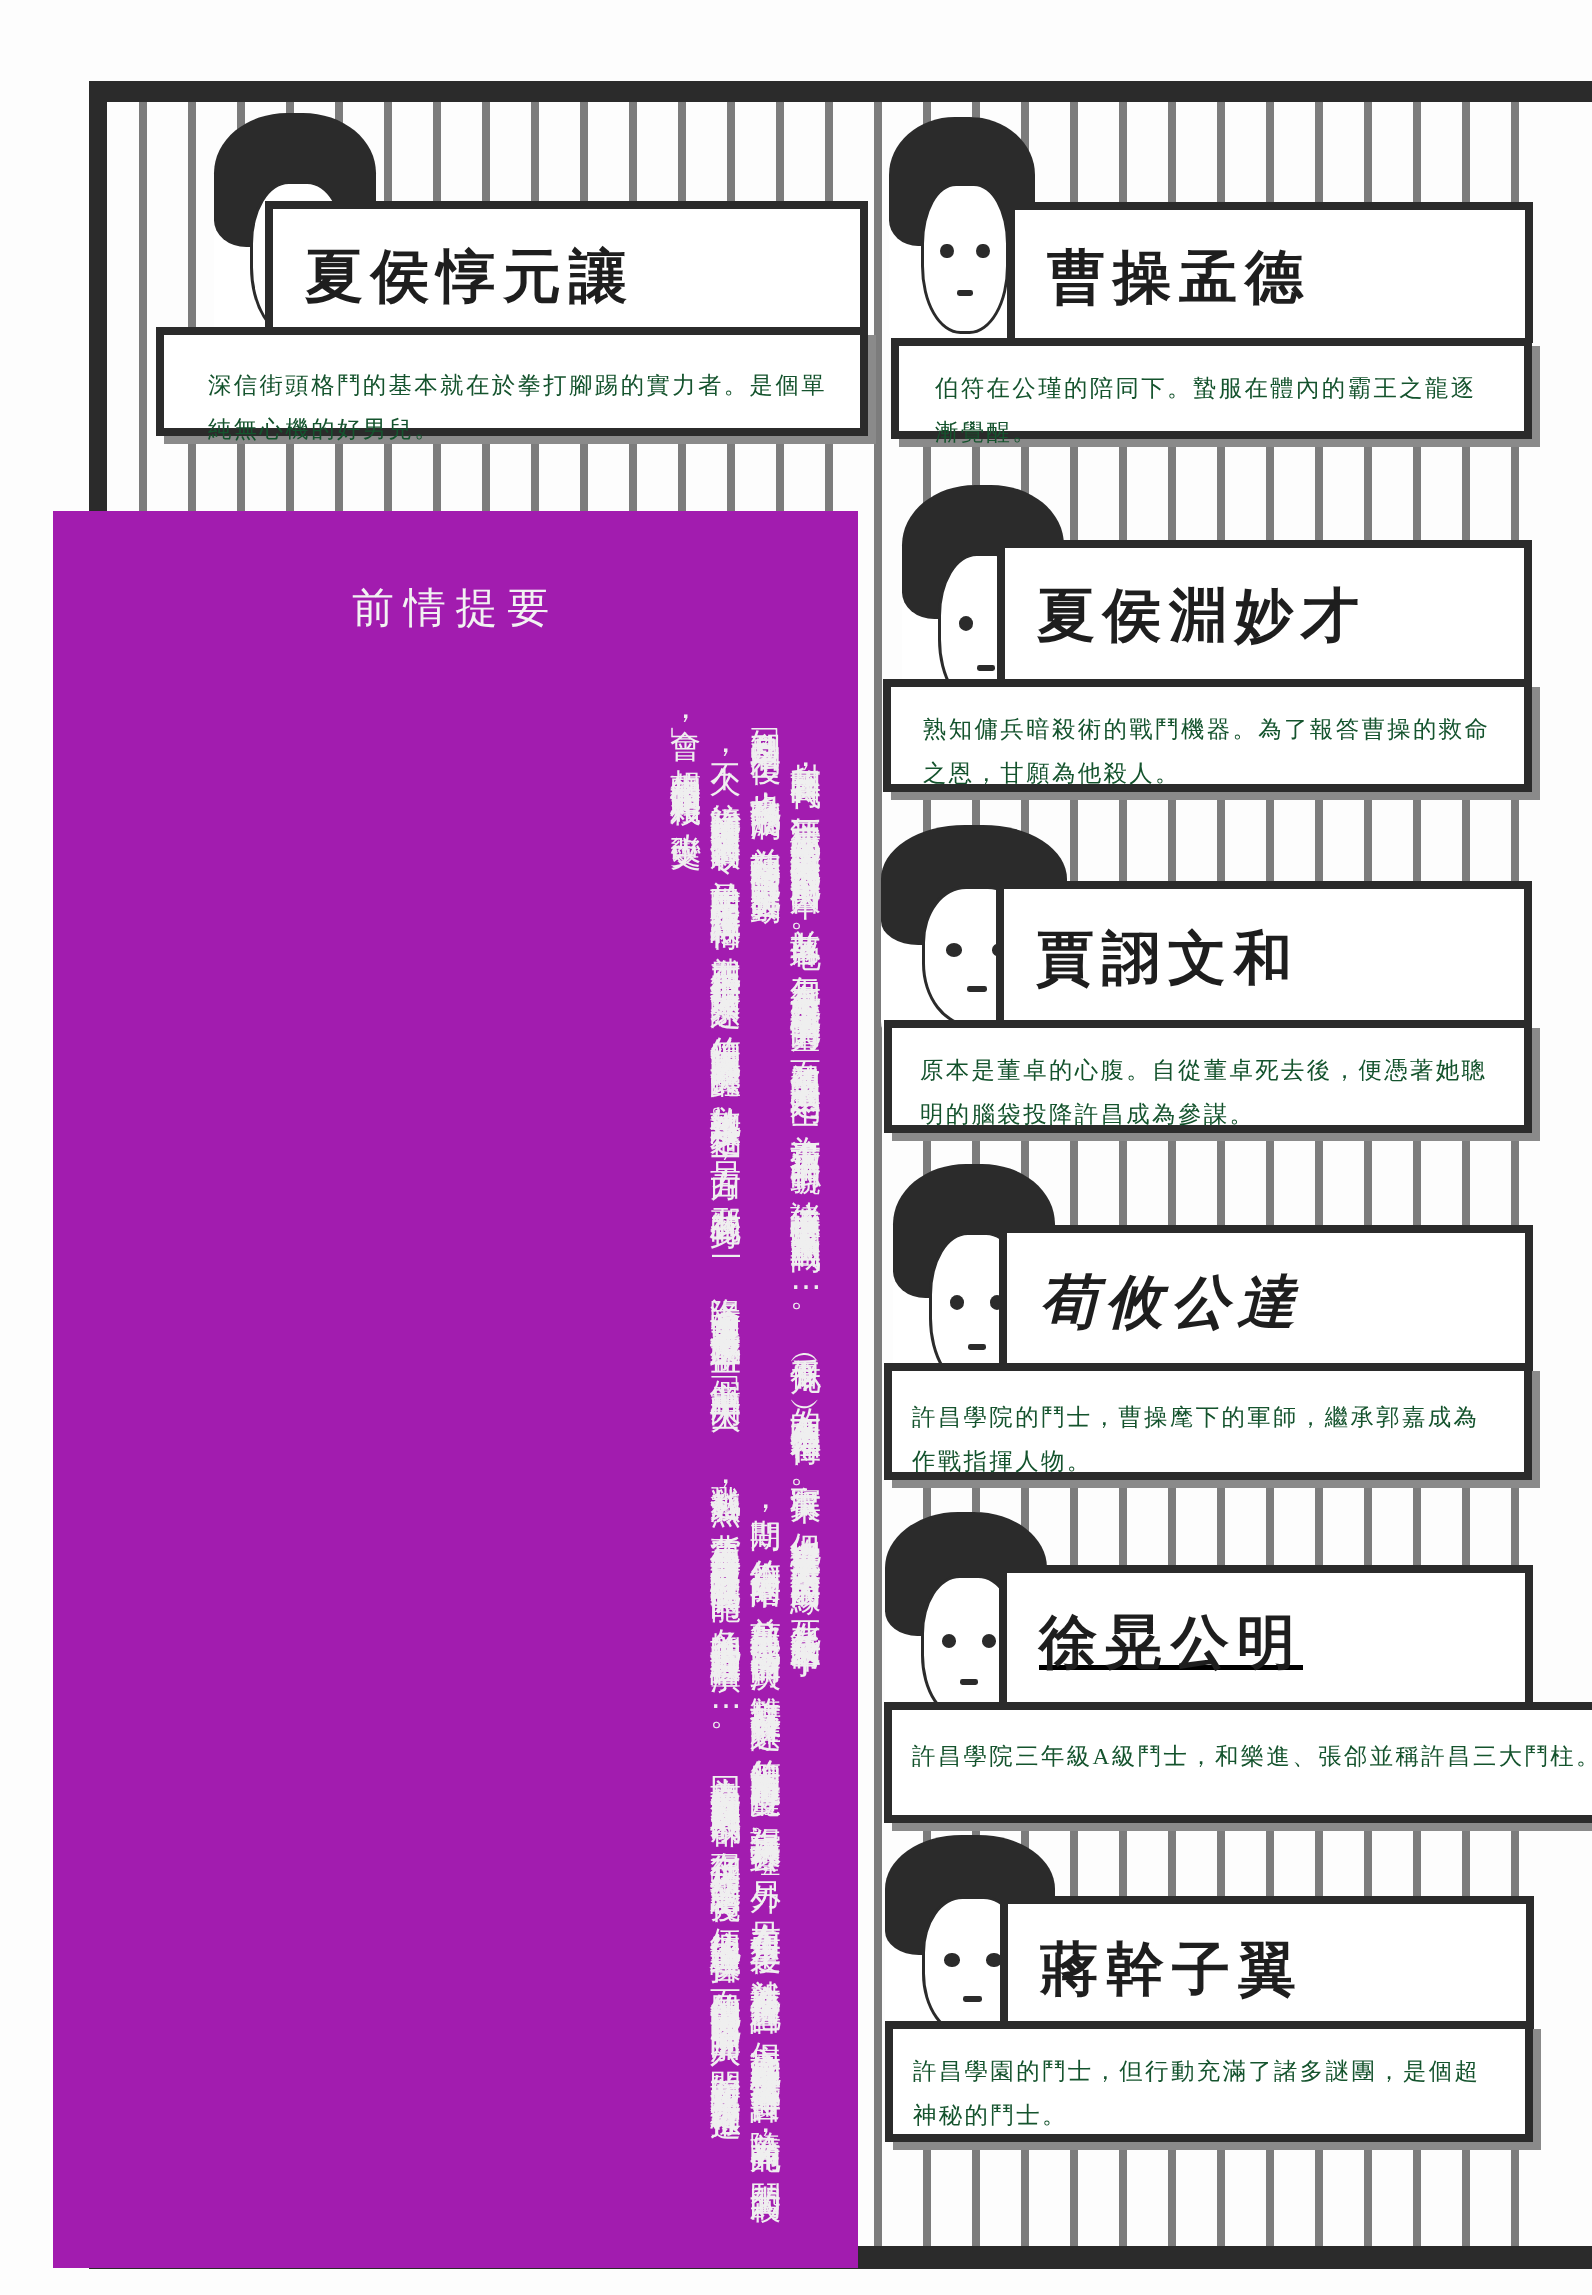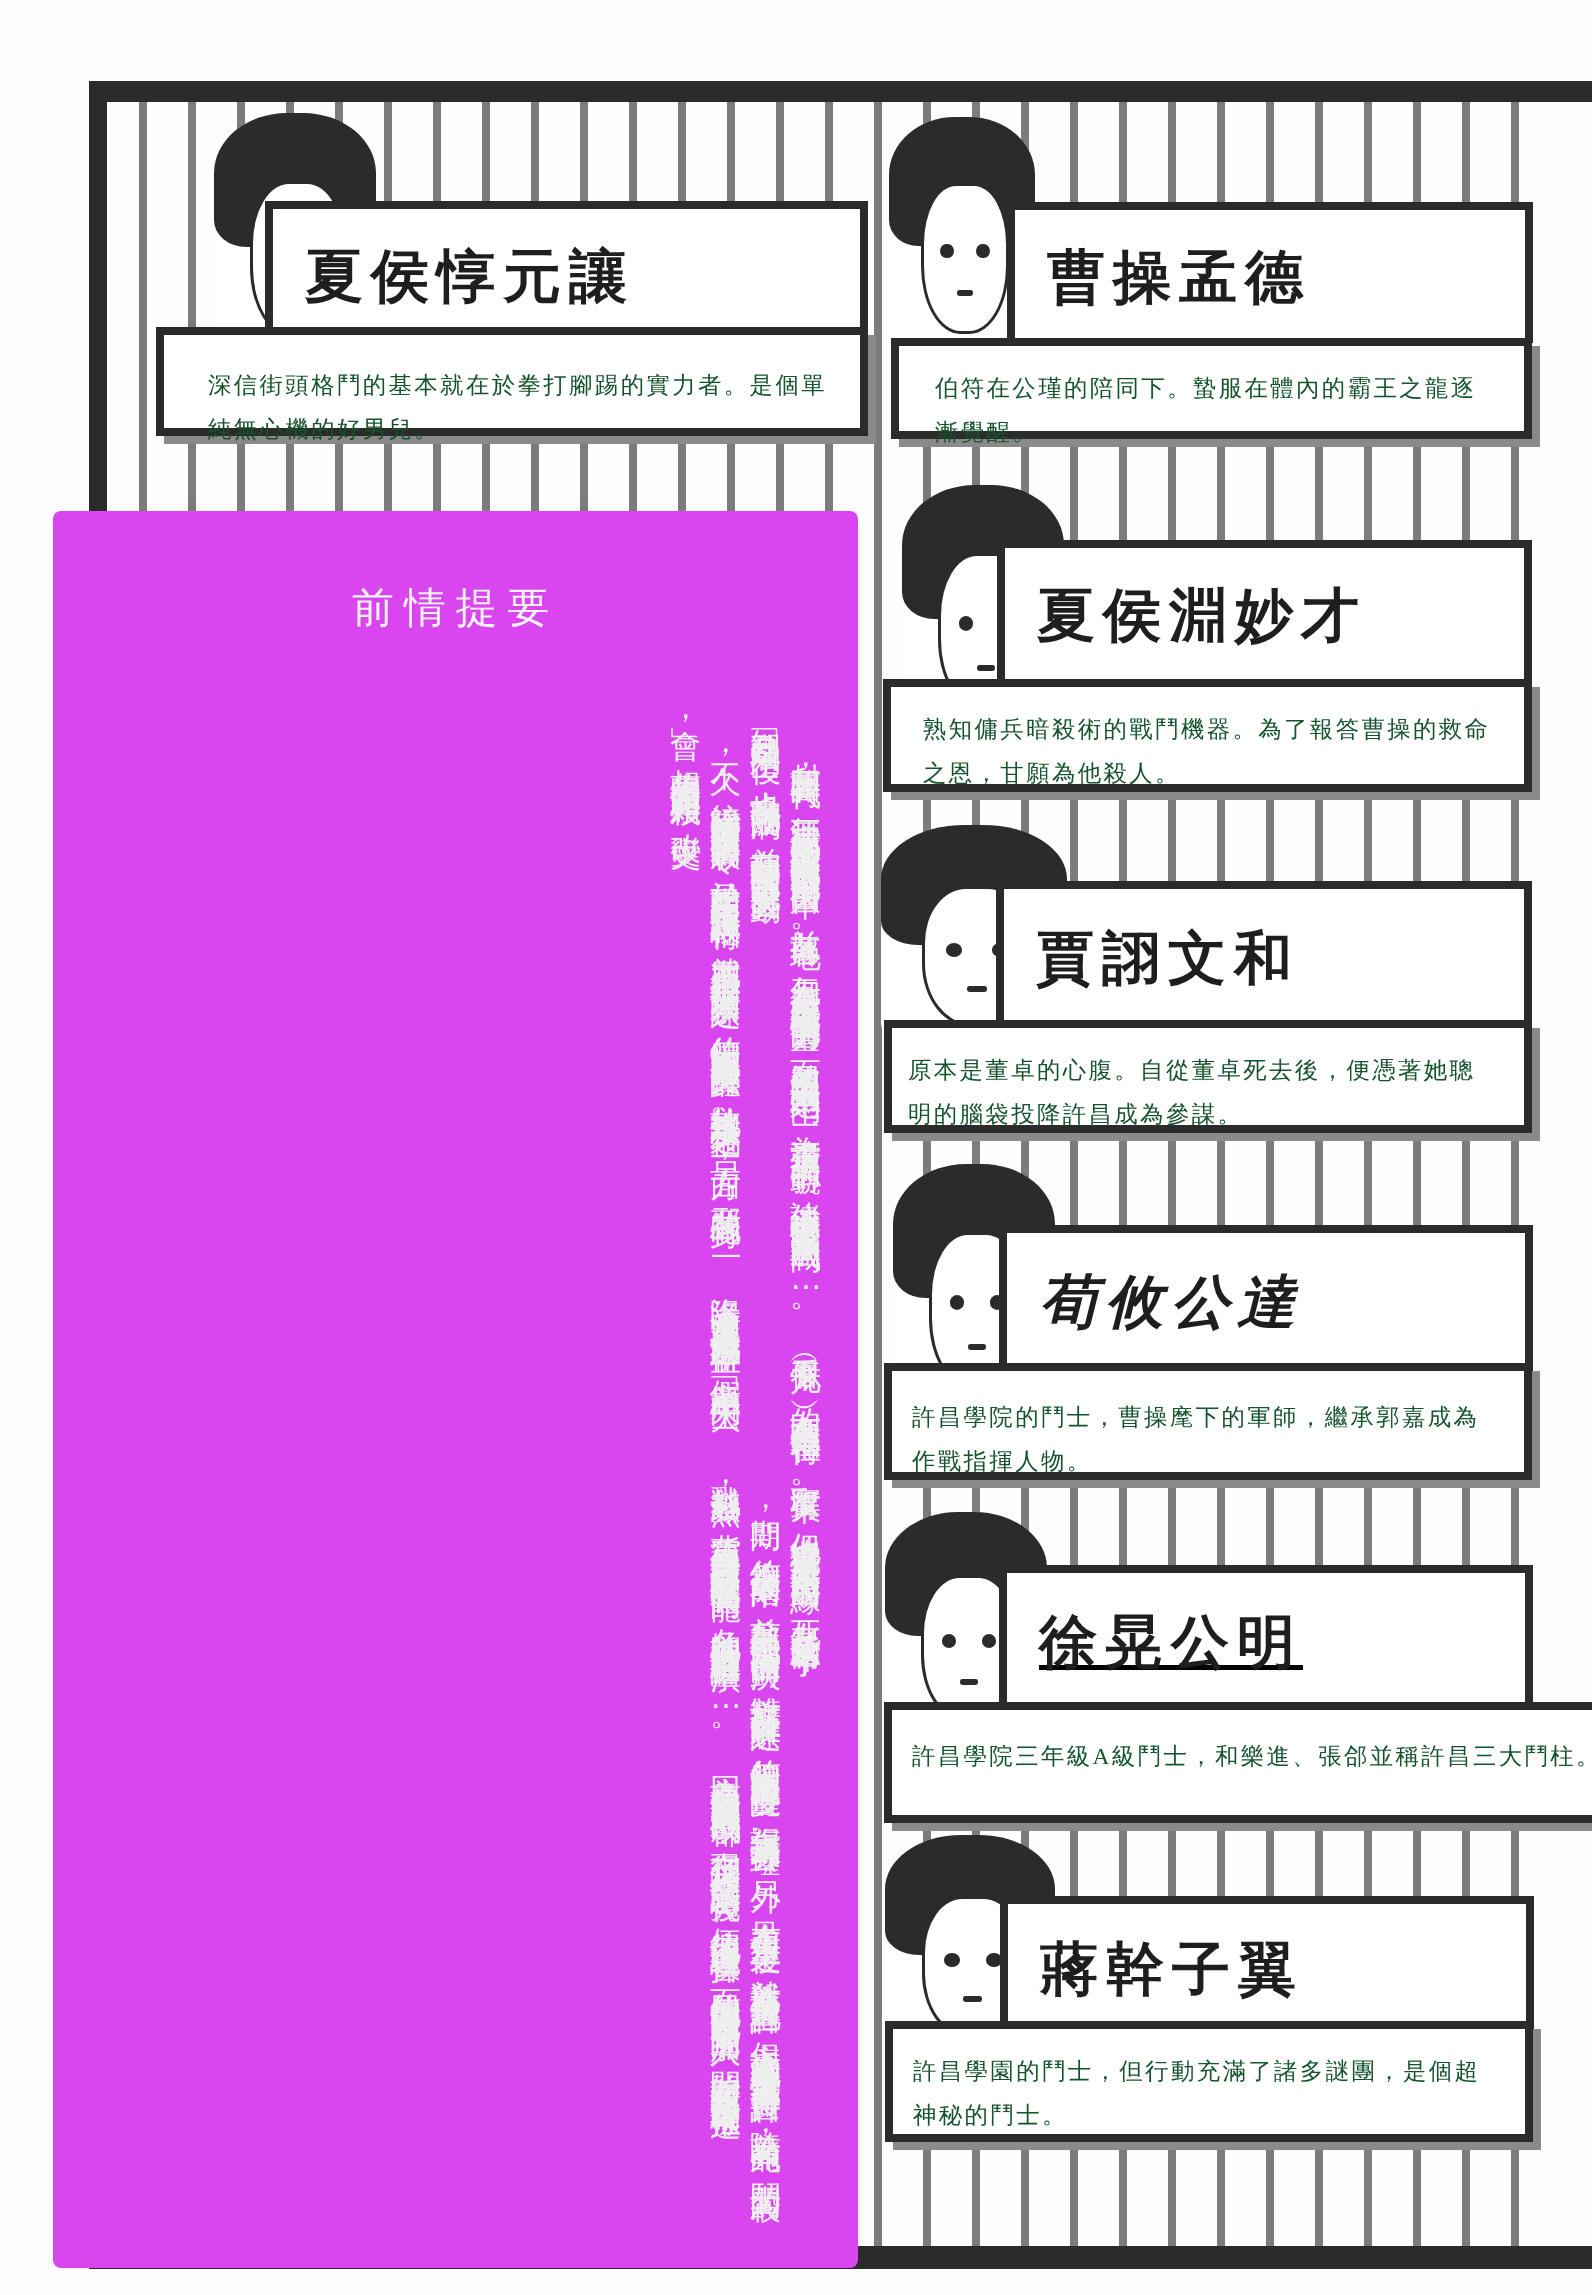--- a/index.html
+++ b/index.html
@@ -55,21 +55,21 @@
     box-shadow: 8px 8px 0 #8a8a8a;
   }
   .desc-text {
     font-family:Liberation Serif, serif; font-size:23.4px; line-height:44px;
     color:#14532d; letter-spacing:2.4px;
   }
 
   
   .summary {
     position:absolute; left:53px; top:511px; width:805px; height:1757px;
-    background:#d946ef; color:#f2f2f2;border-radius:8px;
+    background:#a21caf; color:#f2f2f2;
   }
   .summary-title {
     position:absolute; left:0; right:0; top:69px; text-align:center;
     font-family:"DejaVu Sans", sans-serif; font-size:42px; letter-spacing:9.7px; color:#f2f2f2;
   }
   .vblock {
     position:absolute; writing-mode:vertical-rl; text-orientation:upright;
     font-family:"DejaVu Sans", sans-serif; font-size:31px; line-height:40px;
     letter-spacing:2.8px; color:#efefef; white-space:pre-wrap;
   }
@@ -141,21 +141,21 @@
     <div class="hair"></div>
       <div class="face">
         <div class="eye l"></div>
         <div class="eye r"></div>
         <div class="mouth"></div>
       </div>
   </div>
   <div class="name-box" style="left:996px;top:881px;width:536px;height:146px;">
     <span class="name-text">賈詡文和</span>
   </div>
-  <div class="desc-box" style="left:884px;top:1020px;width:648px;height:113px;padding-left:16px;padding-top:20px;">
+  <div class="desc-box" style="left:884px;top:1020px;width:648px;height:113px;padding-left:28px;padding-top:20px;">
     <div class="desc-text">原本是董卓的心腹。自從董卓死去後，便憑著她聰明的腦袋投降許昌成為參謀。</div>
   </div>
 </div>
 
 <div class="card">
   <div class="portrait" style="left:893px;top:1164px;width:162px;height:243px;">
     <div class="hair"></div>
       <div class="face">
         <div class="eye l"></div>
         <div class="eye r"></div>

